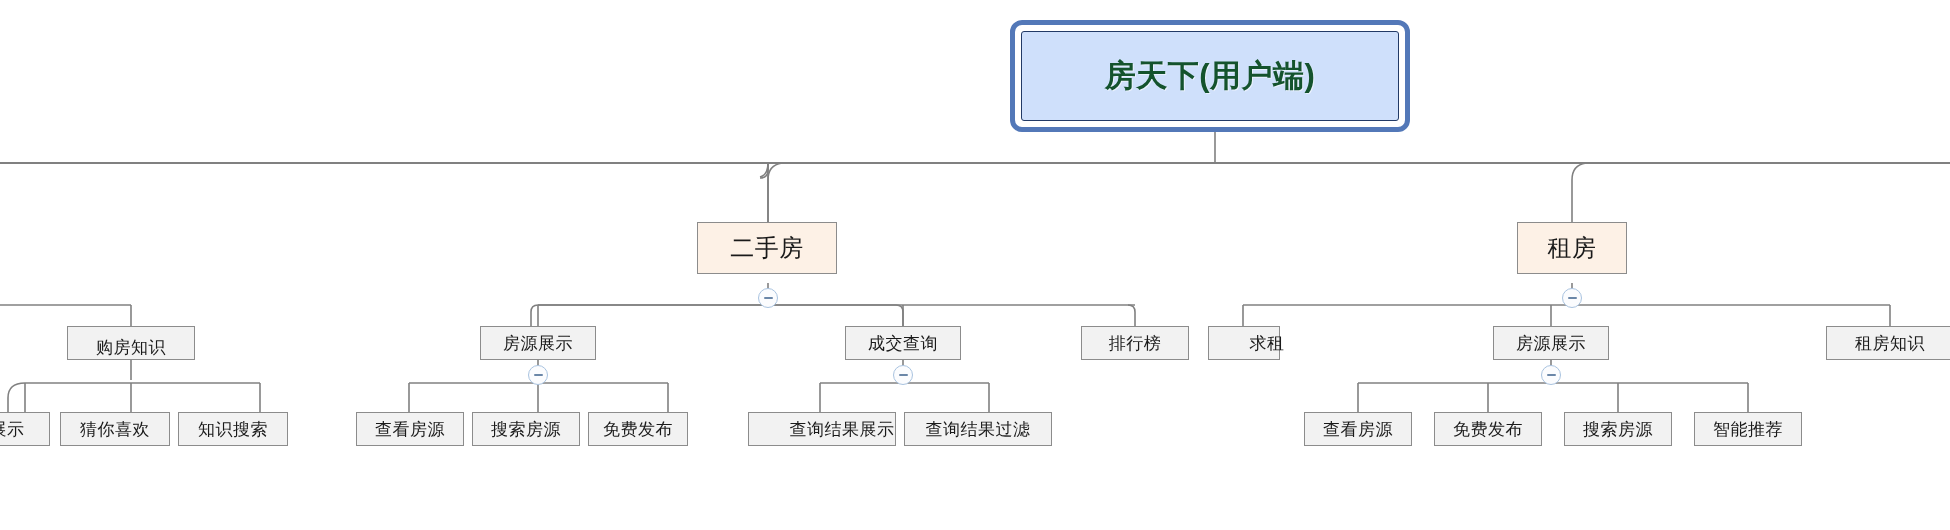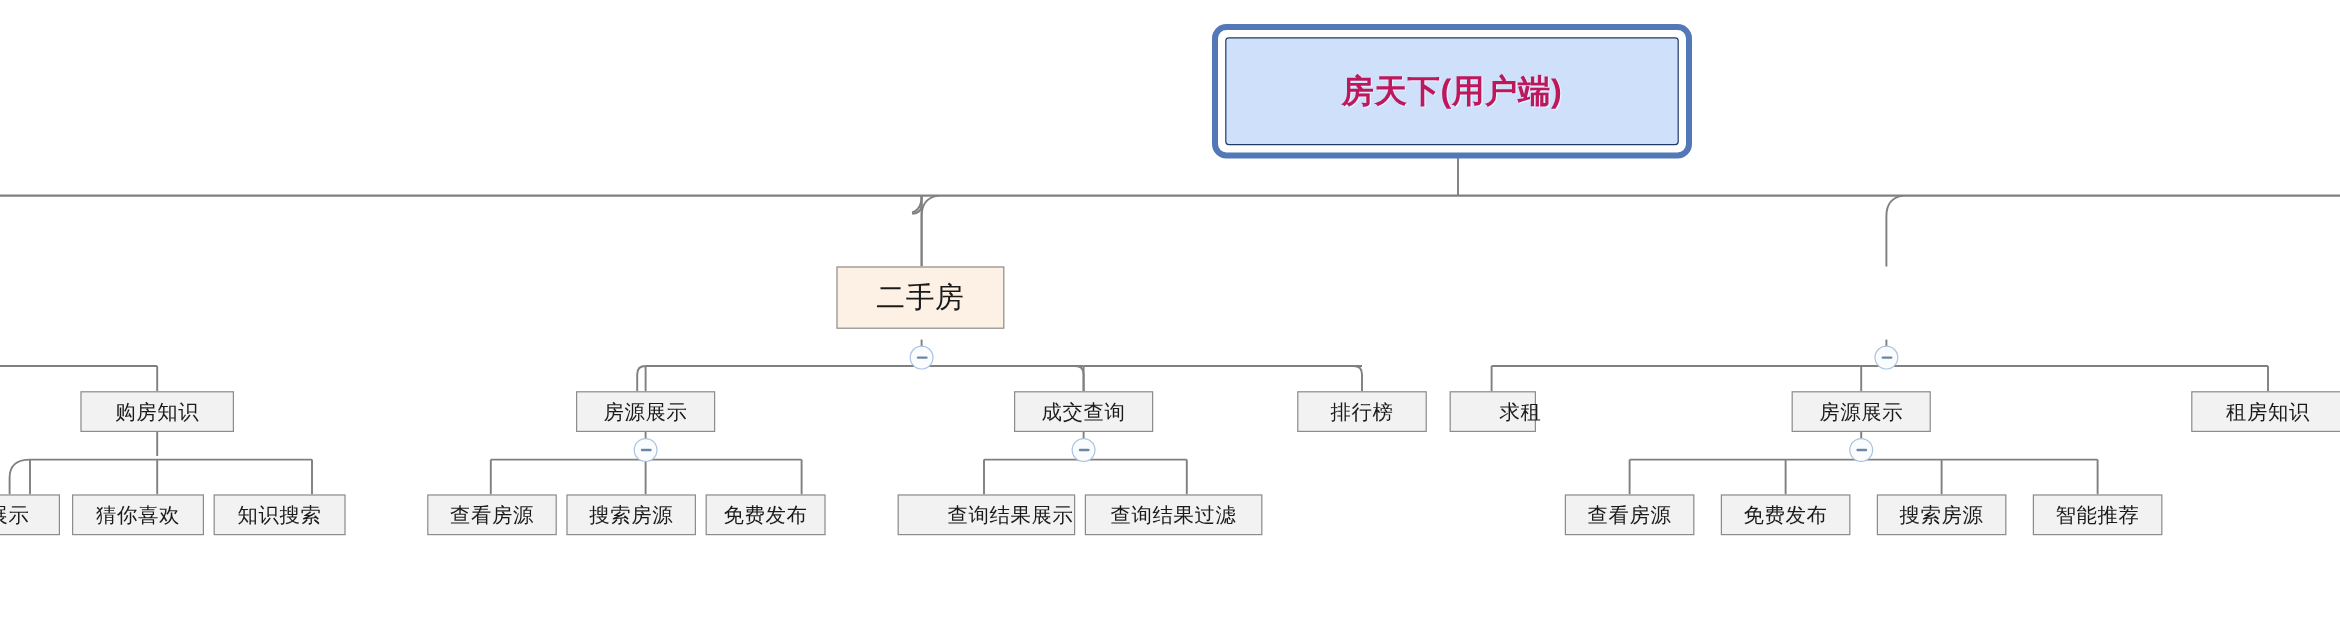--- a/index.html
+++ b/index.html
@@ -32,23 +32,23 @@
     border:1px solid #8c8c8c;
     height:52px;
     font-size:24px;
   }
 
   .node.root{
     background:#cfe0fb;
     border:1px solid #223a66;
     border-radius:3px;
     height:88px;
-    font-size:27px;
+    font-size:31px;
     font-weight:bold;
-    color:#be185d;
+    color:#14532d;
     text-shadow:1px 1px 0 rgba(255,255,255,.55);
     box-shadow:0 0 0 4px #5378b8, 0 0 0 5px #3b5d96;
   }
   .root-outer{
     position:absolute;
     border:5px solid #5378b8;
     border-radius:12px;
     box-sizing:border-box;
     background:transparent;
   }
@@ -143,25 +143,28 @@
     <span>房天下(用户端)</span>
   </div>
 
   <div class="node lvl2" style="left:697px;top:222px;width:140px;">
     <span>二手房</span>
   </div>
   <div class="toggle" style="left:758px;top:288px;">
     <span class="bar"></span>
   </div>
 
+  <div class="node lvl2" style="left:1517px;top:222px;width:110px;">
+    <span>租房</span>
+  </div>
   <div class="toggle" style="left:1562px;top:288px;">
     <span class="bar"></span>
   </div>
 
-  <div class="node lvl3" style="left:67px;top:326px;width:128px;">
+  <div class="node lvl3" style="left:67px;top:326px;width:128px;align-items:flex-end;">
     <span>购房知识</span>
   </div>
 
   <div class="node lvl3" style="left:480px;top:326px;width:116px;">
     <span>房源展示</span>
   </div>
   <div class="toggle" style="left:528px;top:365px;">
     <span class="bar"></span>
   </div>
 

